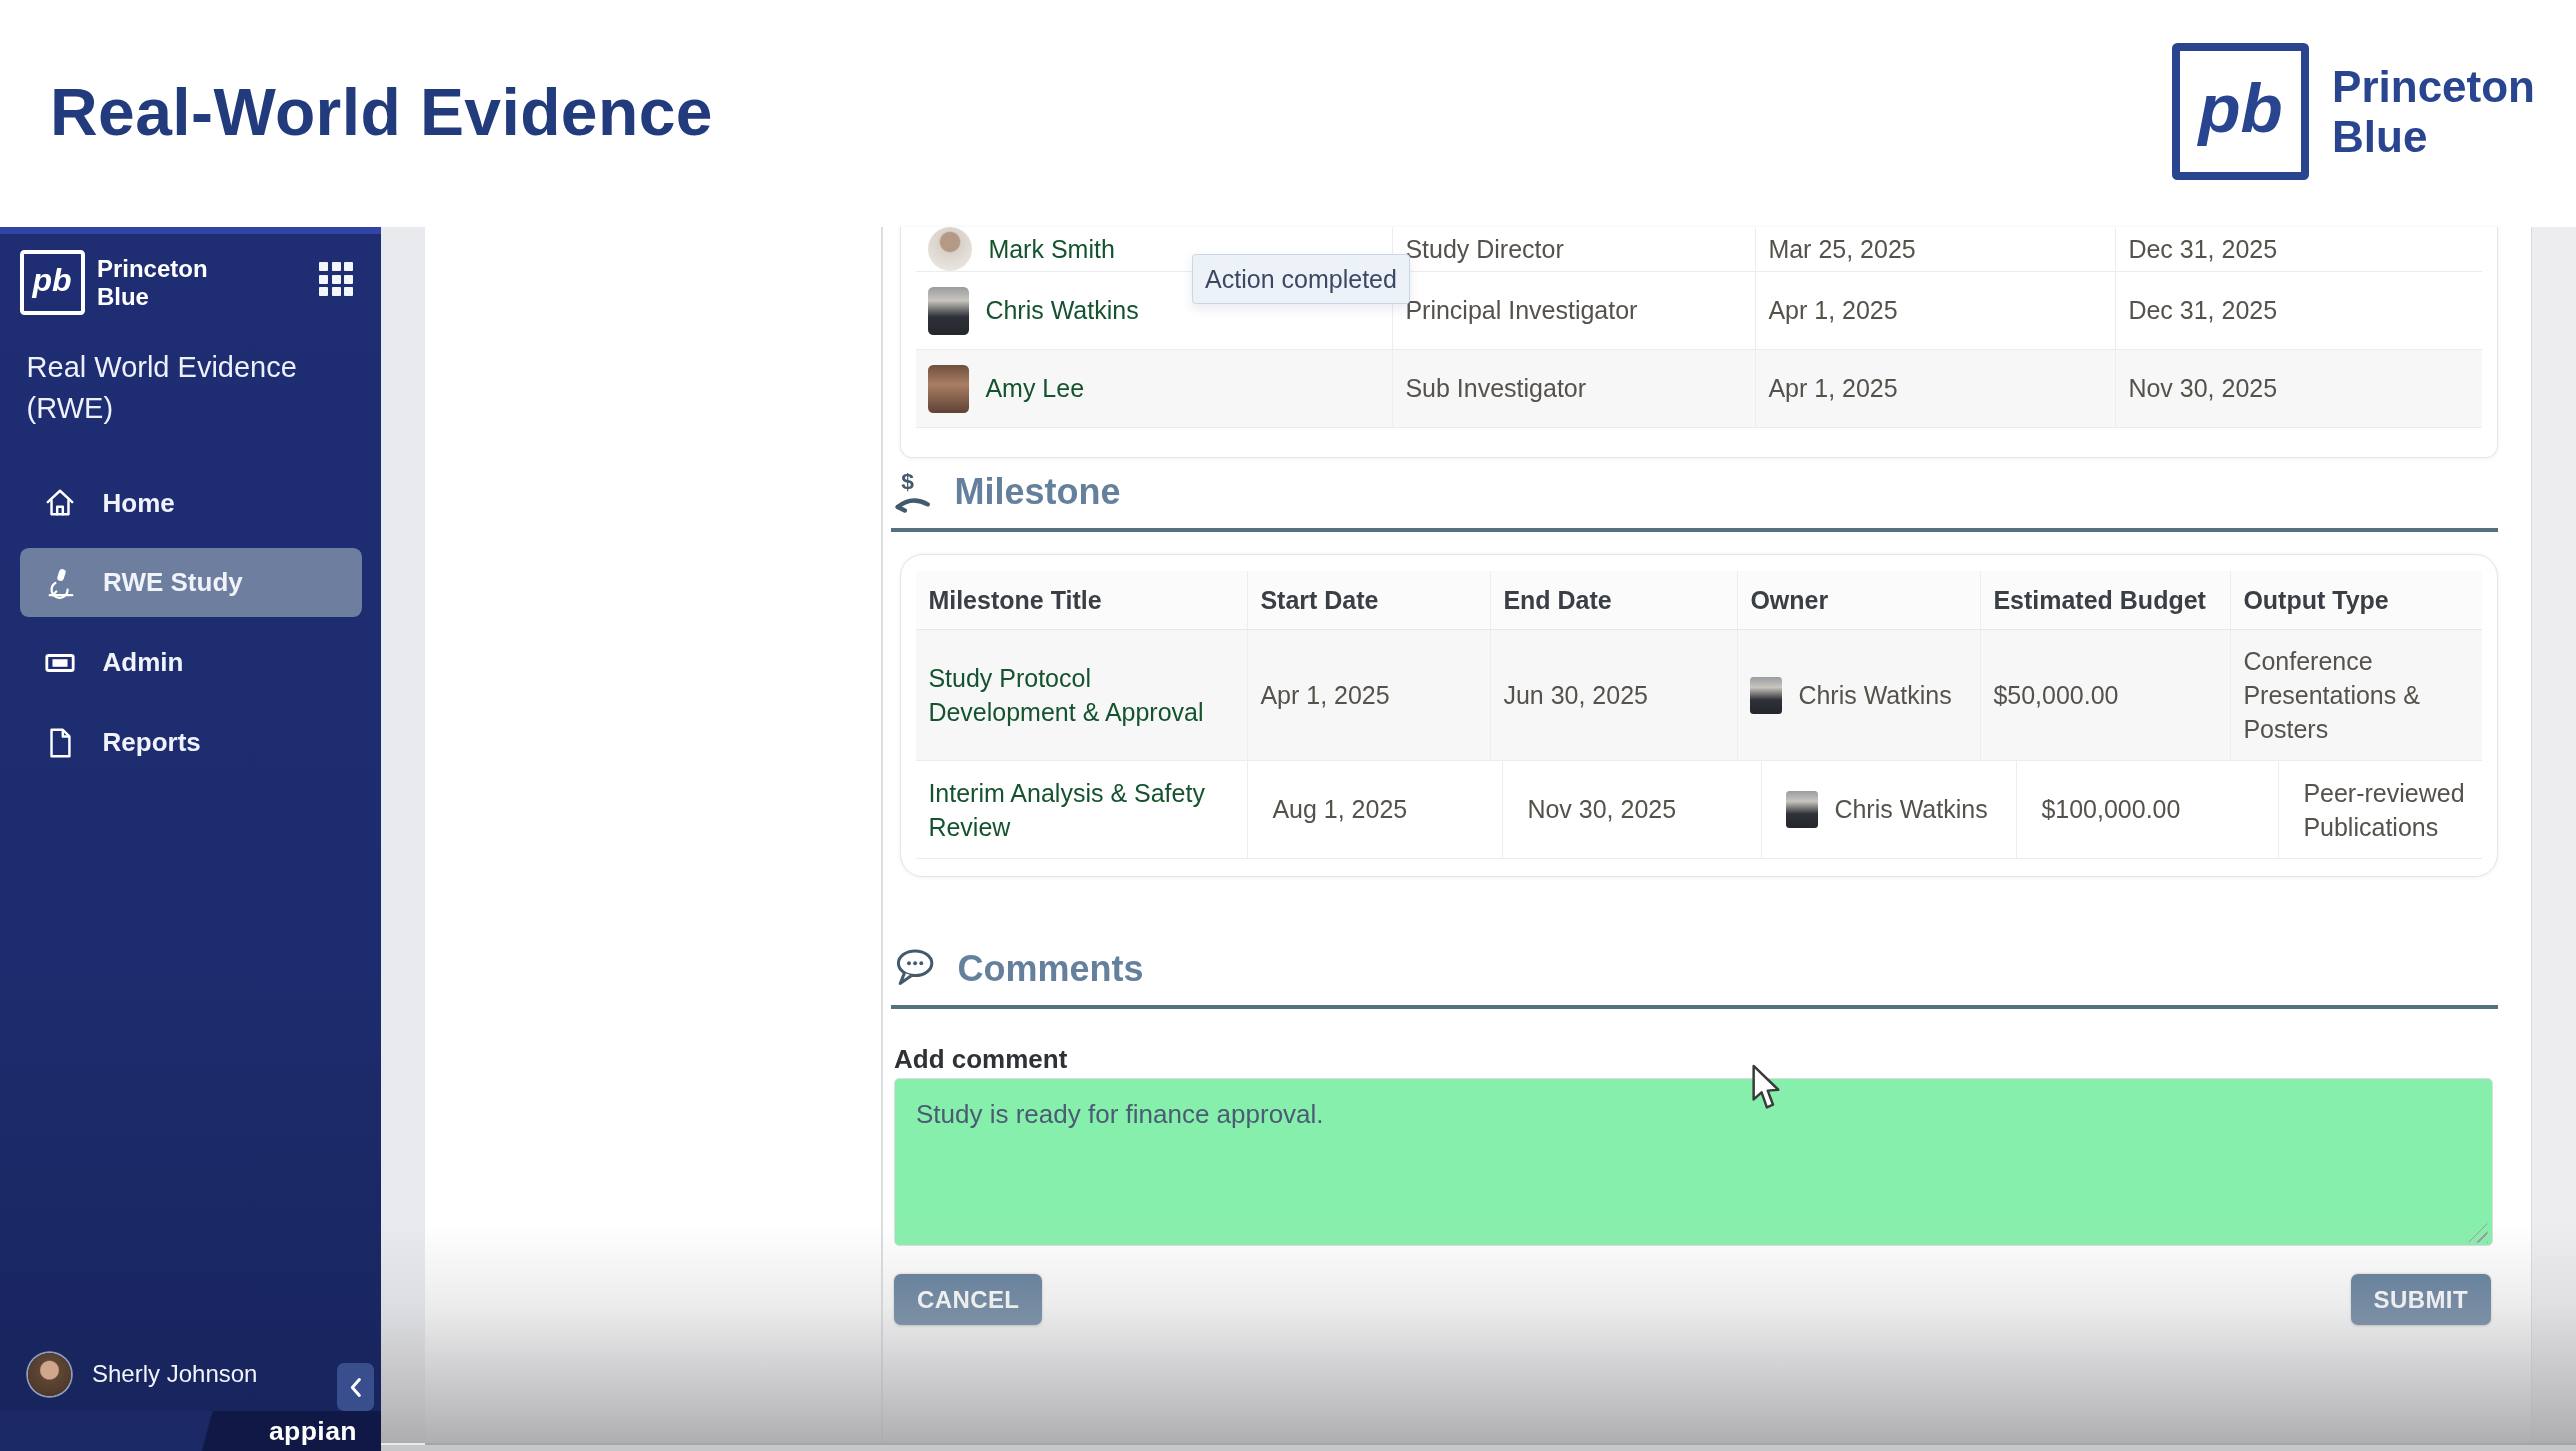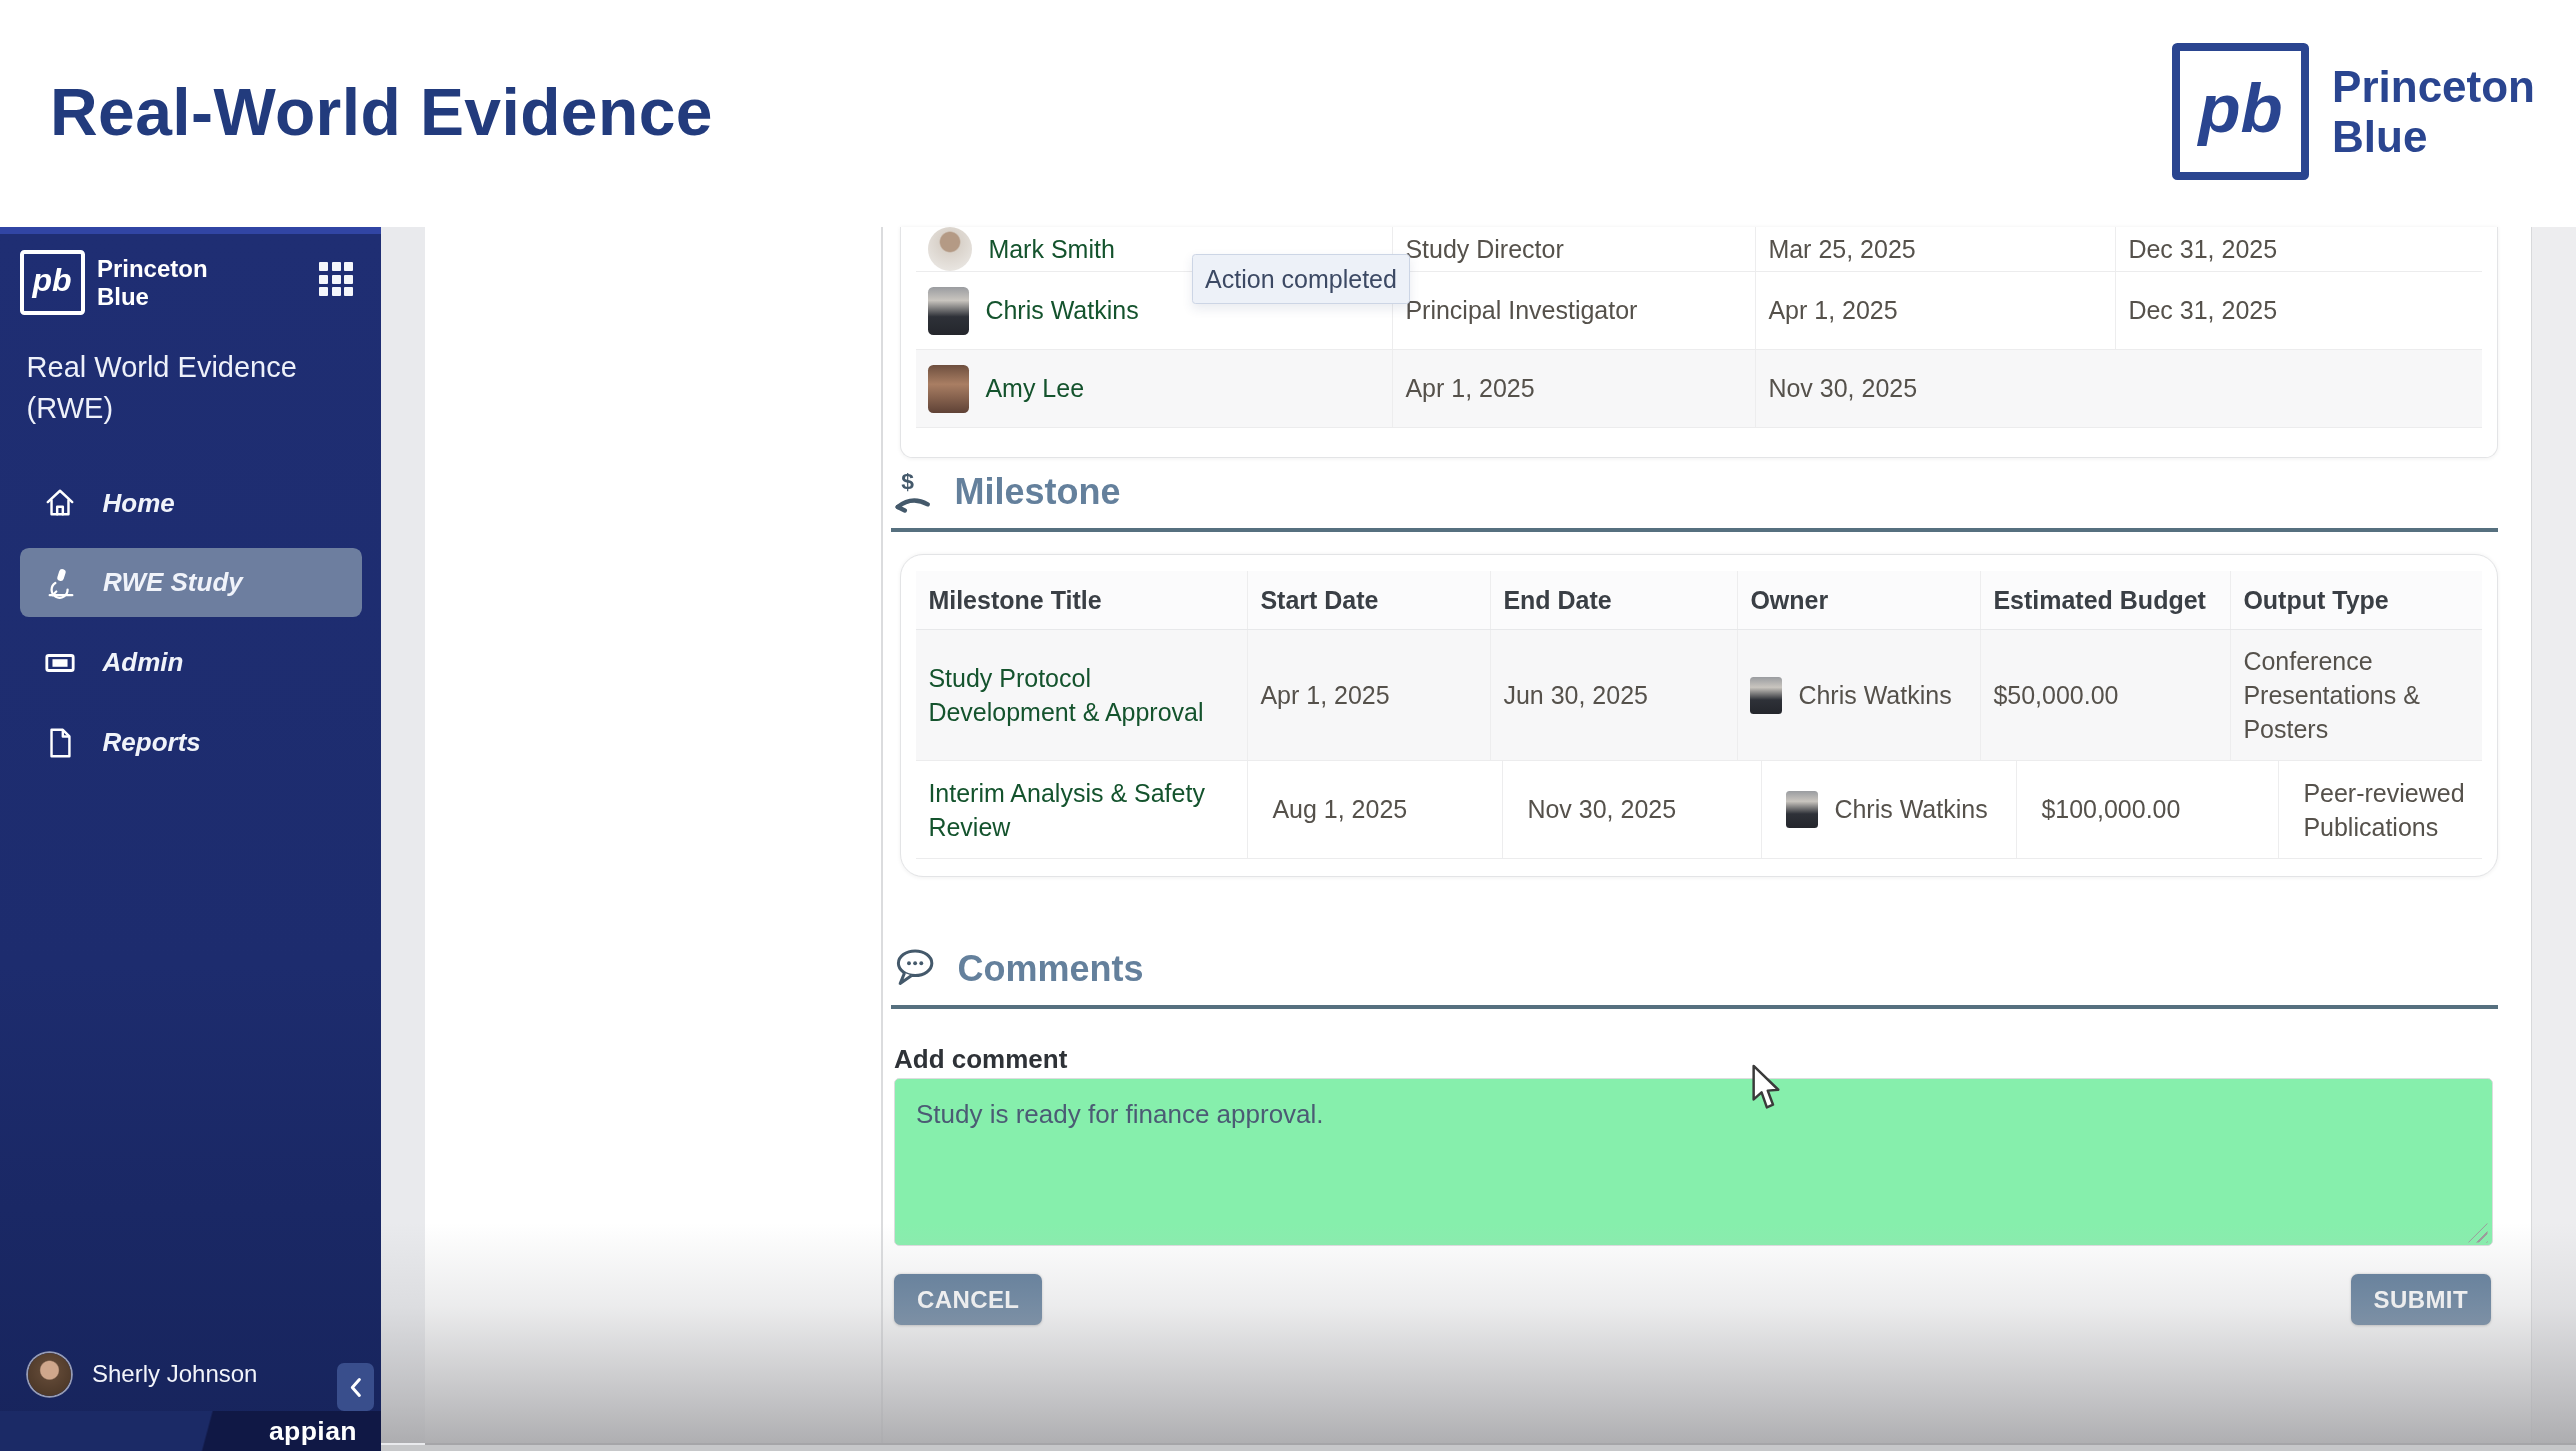--- a/index.html
+++ b/index.html
@@ -20,21 +20,21 @@
   .sidebar{position:absolute;left:0;top:227px;width:381px;height:1225px;
     background:linear-gradient(180deg,#1f2e73 0%,#1d2c6e 60%,#17245c 100%);
     border-top:7px solid #3145a4;box-sizing:border-box;color:#fff;}
   .sb-brand{position:absolute;left:19.5px;top:16px;display:flex;gap:12.4px;align-items:center;}
   .pb-box-sm{width:57px;height:57px;border:4.4px solid #ffffff;border-radius:4.4px;display:flex;align-items:center;justify-content:center;flex:none;}
   .pb-box-sm span{font-size:32px;font-weight:700;font-style:italic;color:#ffffff;transform:translateY(-1.8px);}
   .sb-brand-words{font-size:24px;font-weight:700;line-height:27.5px;color:#ffffff;}
   .grid-icon{position:absolute;right:28px;top:28px;width:34px;height:34px;display:grid;grid-template-columns:repeat(3,1fr);gap:3.5px;cursor:pointer;}
   .grid-icon div{background:#f4f6fb;border-radius:0.9px;}
   .sb-apptitle{position:absolute;left:26.6px;top:113px;font-size:29px;line-height:41px;color:#eef1fa;font-weight:400;}
-  .sb-nav{position:absolute;left:0;top:229px;width:381px;font-style:italic;}
+  .sb-nav{position:absolute;left:0;top:229px;width:381px;}
   .nav-item{position:relative;height:80px;display:flex;align-items:center;gap:26.6px;padding-left:44px;box-sizing:border-box;color:#f0f3fa;font-size:26px;font-weight:600;cursor:pointer;}
   .nav-item .nav-ic{width:32px;height:32px;flex:none;}
   .nav-item.active{background:#6d7e9f;border-radius:8.9px;margin:0 19.5px;padding-left:25px;height:69px;}
   .nav-wrap-active{padding:5.3px 0;}
   .sb-user{position:absolute;left:0;bottom:41px;width:381px;height:74px;display:flex;align-items:center;}
   .sb-avatar{width:43px;height:43px;border-radius:50%;margin-left:28px;flex:none;
     background:radial-gradient(circle at 50% 40%,#cfa78c 26%,#5e4634 30%,#443122 100%);
     box-shadow:0 0 0 1.8px rgba(255,255,255,.55);}
   .sb-username{margin-left:21px;font-size:24px;color:#f2f4fa;}
   .collapse-btn{position:absolute;right:7px;bottom:0;width:37px;height:48px;background:#394e8c;border-radius:7px;display:flex;align-items:center;justify-content:center;cursor:pointer;}
@@ -241,20 +241,23 @@
       </div>
   </div>
   <div class="trow p-grid stripe rowline" style="height:78px;">
     <div>
         <span class="person">
           <span class="avatar-sm av-amy"></span>
           <span class="link-text">Amy Lee</span>
         </span>
       </div>
     <div>
+        <span class="cell-text">Sub Investigator</span>
+      </div>
+    <div>
         <span class="cell-text">Apr 1, 2025</span>
       </div>
     <div>
         <span class="cell-text">Nov 30, 2025</span>
       </div>
   </div>
 </div>
 
 <div class="tooltip">
   <span>Action completed</span>

